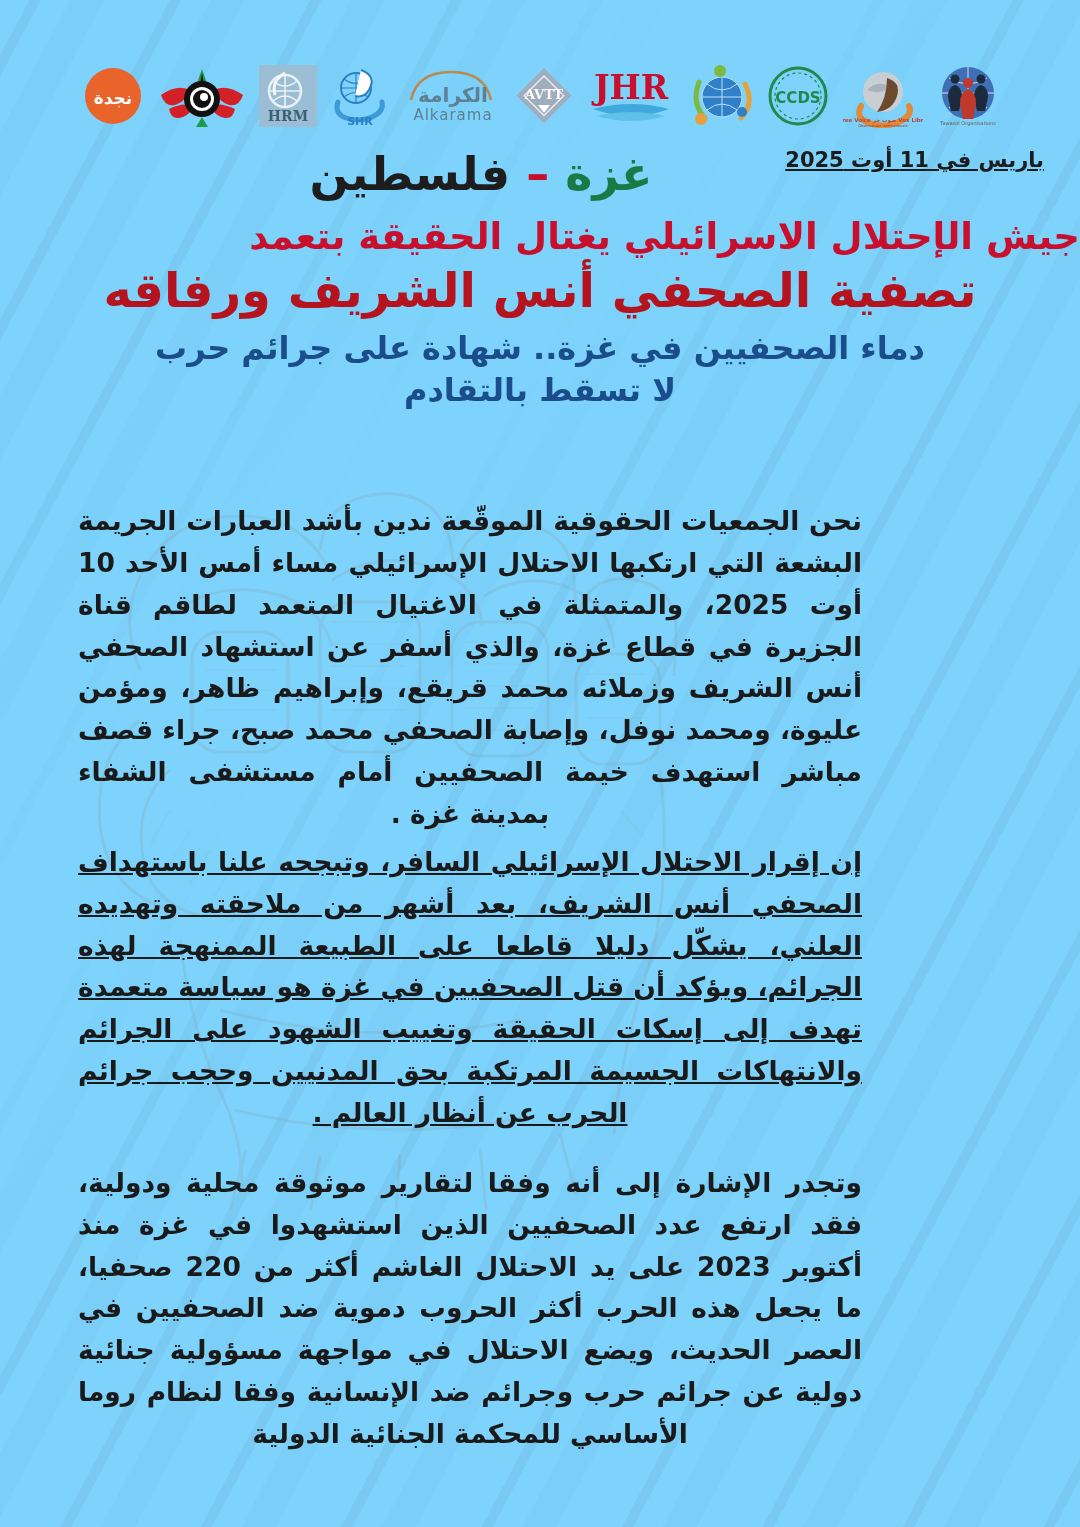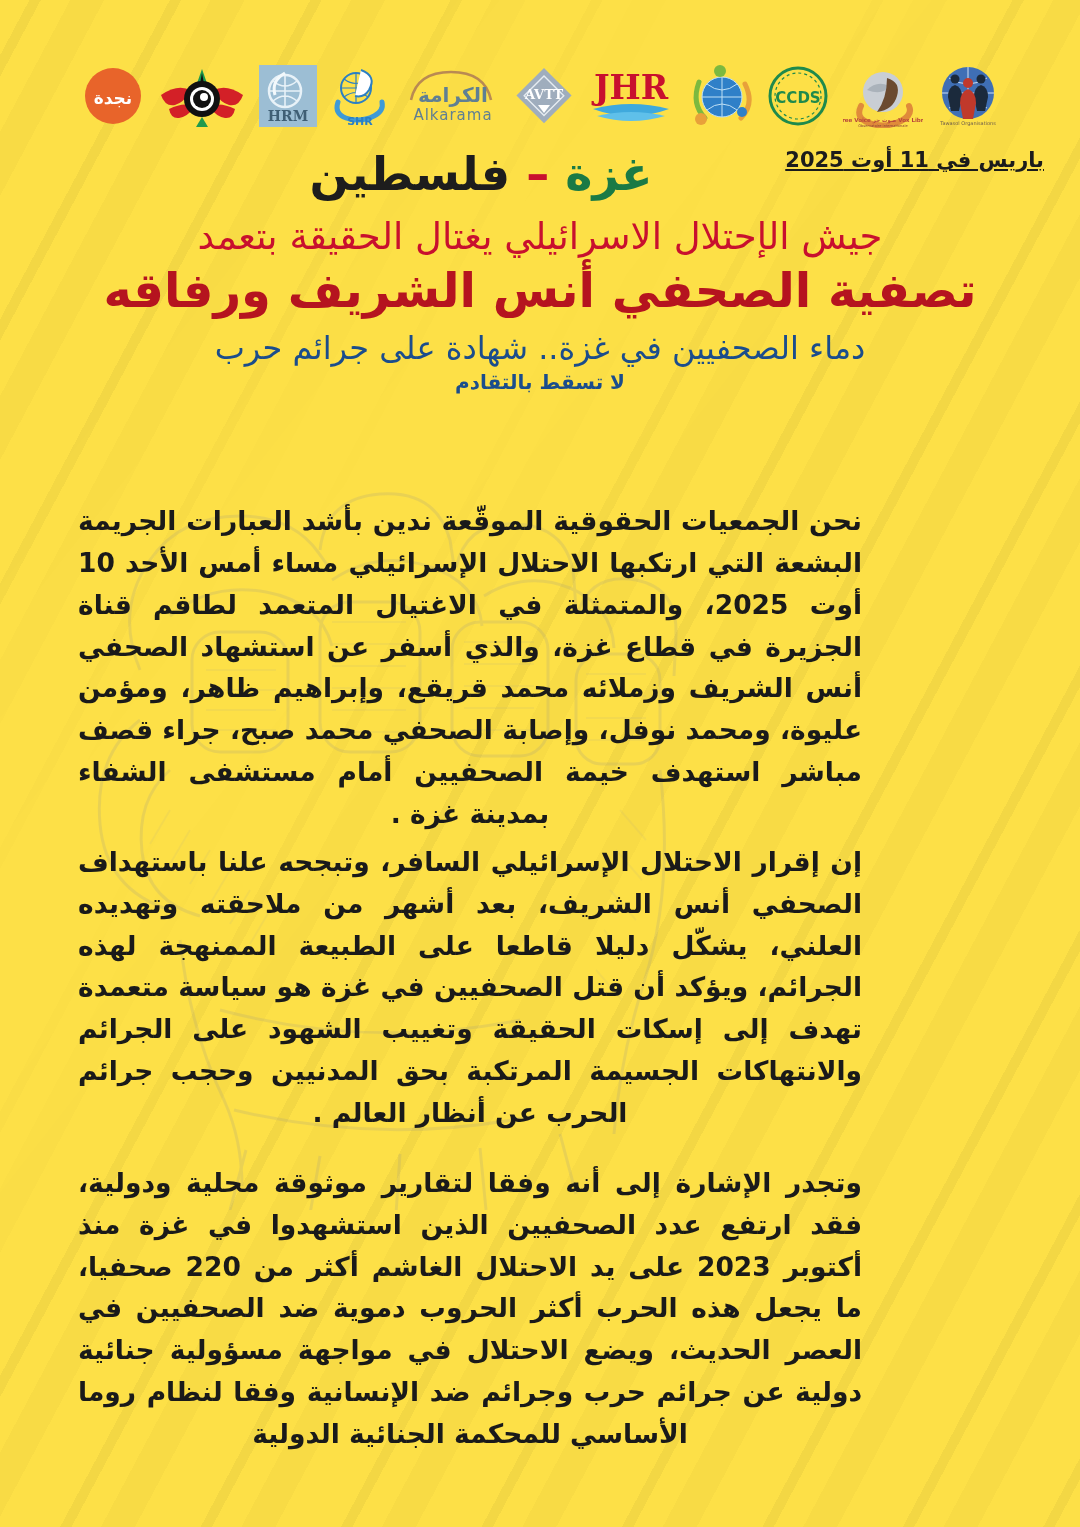--- a/index.html
+++ b/index.html
@@ -8,21 +8,21 @@
     width:1080px;height:1527px;
     background:#ffffff;
     font-family:"DejaVu Sans","Liberation Sans",sans-serif;
     overflow:hidden;
     position:relative;
   }
 
   
   #page{
     position:relative;width:1080px;height:1527px;
-    background:#fde047;overflow:hidden;
+    background:#7dd3fc;overflow:hidden;
   }
   .bg-stripes{
     position:absolute;inset:0;
     pointer-events:none;
     background:
       repeating-linear-gradient(
         118deg,
         rgba(0,0,0,0) 0px,
         rgba(0,0,0,0) 26px,
         rgba(0,0,0,0.045) 26px,
@@ -85,57 +85,58 @@
     font-size:46px;font-weight:bold;line-height:1.16;
     letter-spacing:-1px;direction:rtl;
     margin:0 0 14px 0;
     padding-right:118px;
   }
   .gaza-green{color:#1a7a45;}
   .gaza-dash{color:#c8102e;}
   .gaza-dark{color:#1d1d1d;}
 
   .title-1{
-    font-size:37px;font-weight:normal;color:#c8102e;
+    font-size:37px;font-weight:bold;color:#c8102e;
     line-height:1.2;direction:rtl;margin:10px 0 2px 0;
     letter-spacing:-.5px;
+    text-align:right;
   }
   .title-2{
     font-size:48px;font-weight:bold;color:#b5141f;
     line-height:1.18;direction:rtl;margin:2px 0 10px 0;
     letter-spacing:-.5px;
   }
   .subtitle-1{
-    font-size:32px;font-weight:normal;color:#1b4d8c;
+    font-size:32px;font-weight:bold;color:#1b4d8c;
     line-height:1.25;direction:rtl;margin:8px 0 2px 0;
     letter-spacing:-.3px;
   }
   .subtitle-2{
-    font-size:20px;font-weight:bold;color:#1b4d8c;
+    font-size:32px;font-weight:bold;color:#1b4d8c;
     line-height:1.25;direction:rtl;margin:0 0 12px 0;
     letter-spacing:-.3px;
   }
 
   
   .body-wrap{
     position:absolute;top:500px;left:0;width:940px;
     padding:0 78px;box-sizing:border-box;
     direction:rtl;z-index:6;
   }
   .para{
     font-size:26.5px;
     font-weight:bold;
     color:#1a1a1a;
     line-height:1.58;
     text-align:justify;
     text-align-last:center;
     margin:0 0 6px 0;
     direction:rtl;
   }
-  .para.p2{margin-top:0;}
+  .para.p2{margin-top:0;text-decoration:underline;}
   .para.p3{margin-top:28px;}
 </style>
 </head>
 <body>
 
 <div id="page">
 
   <div class="bg-stripes"></div>
   <div class="bg-stripes lower"></div>
 

